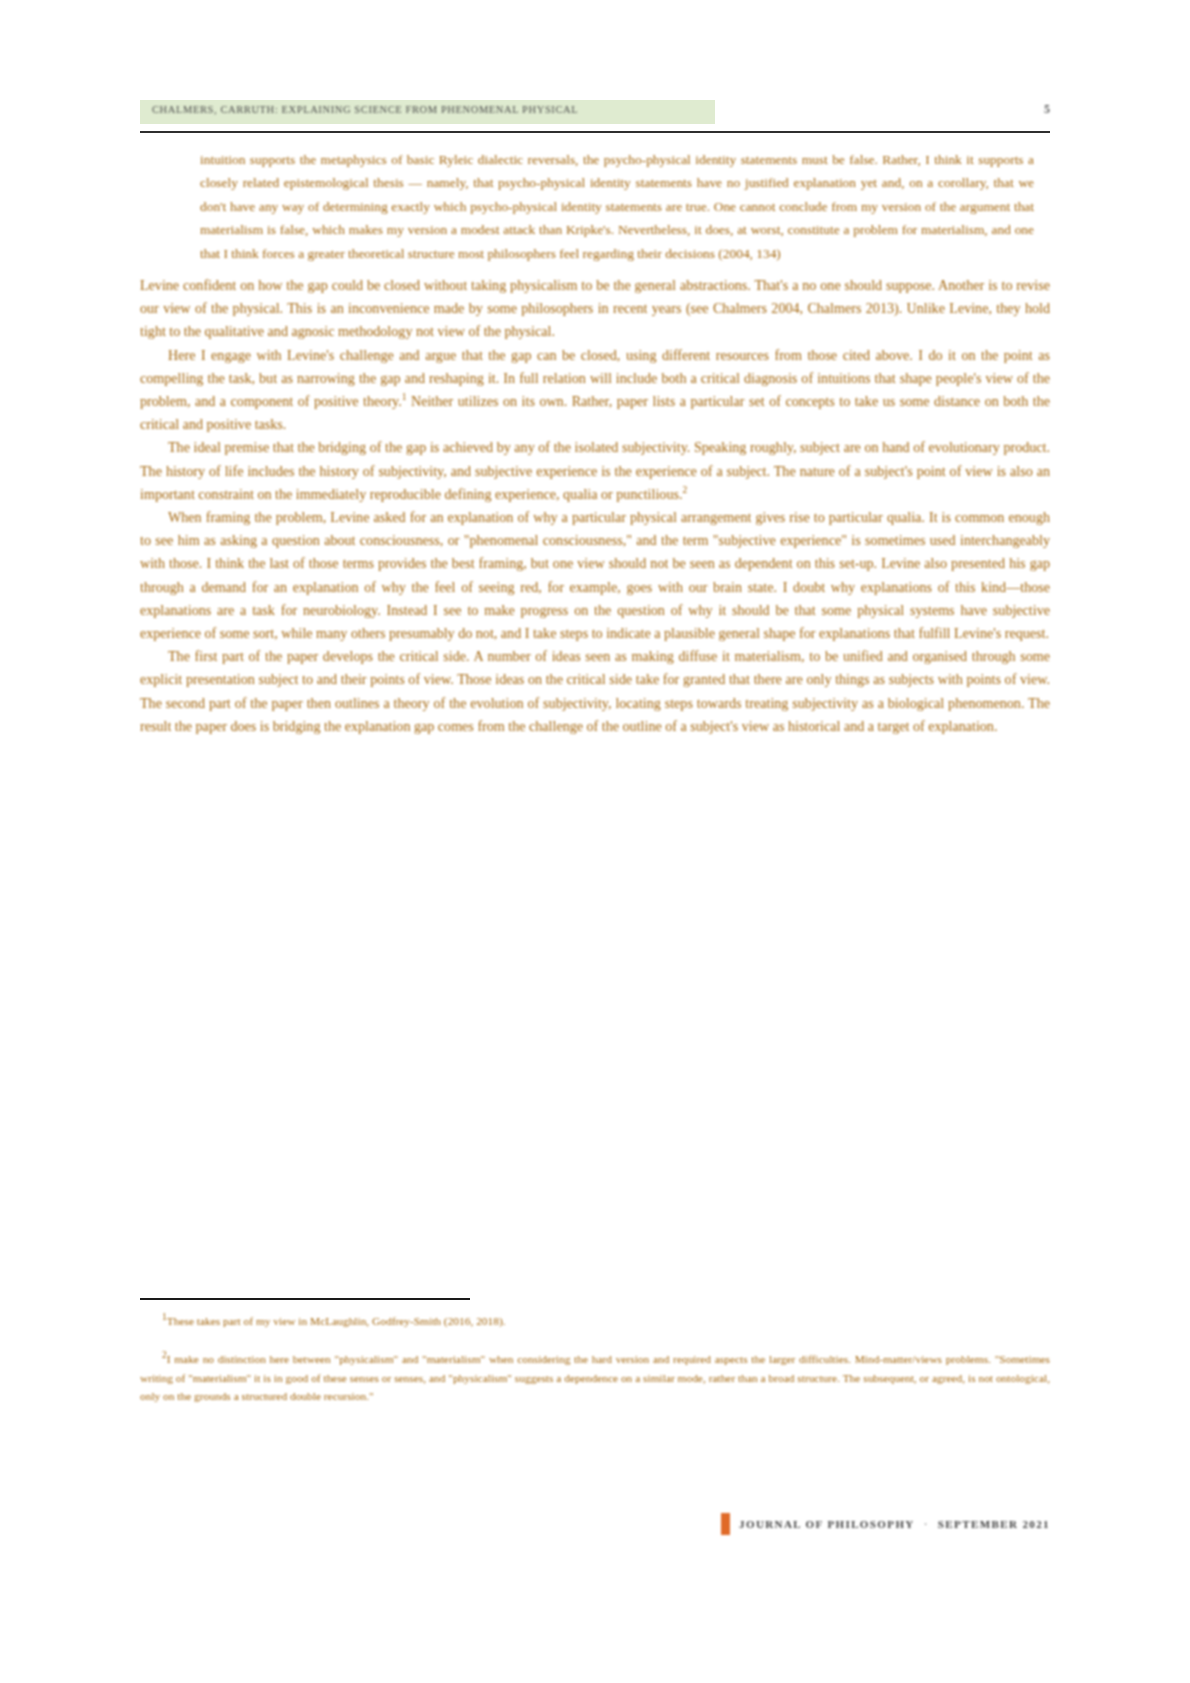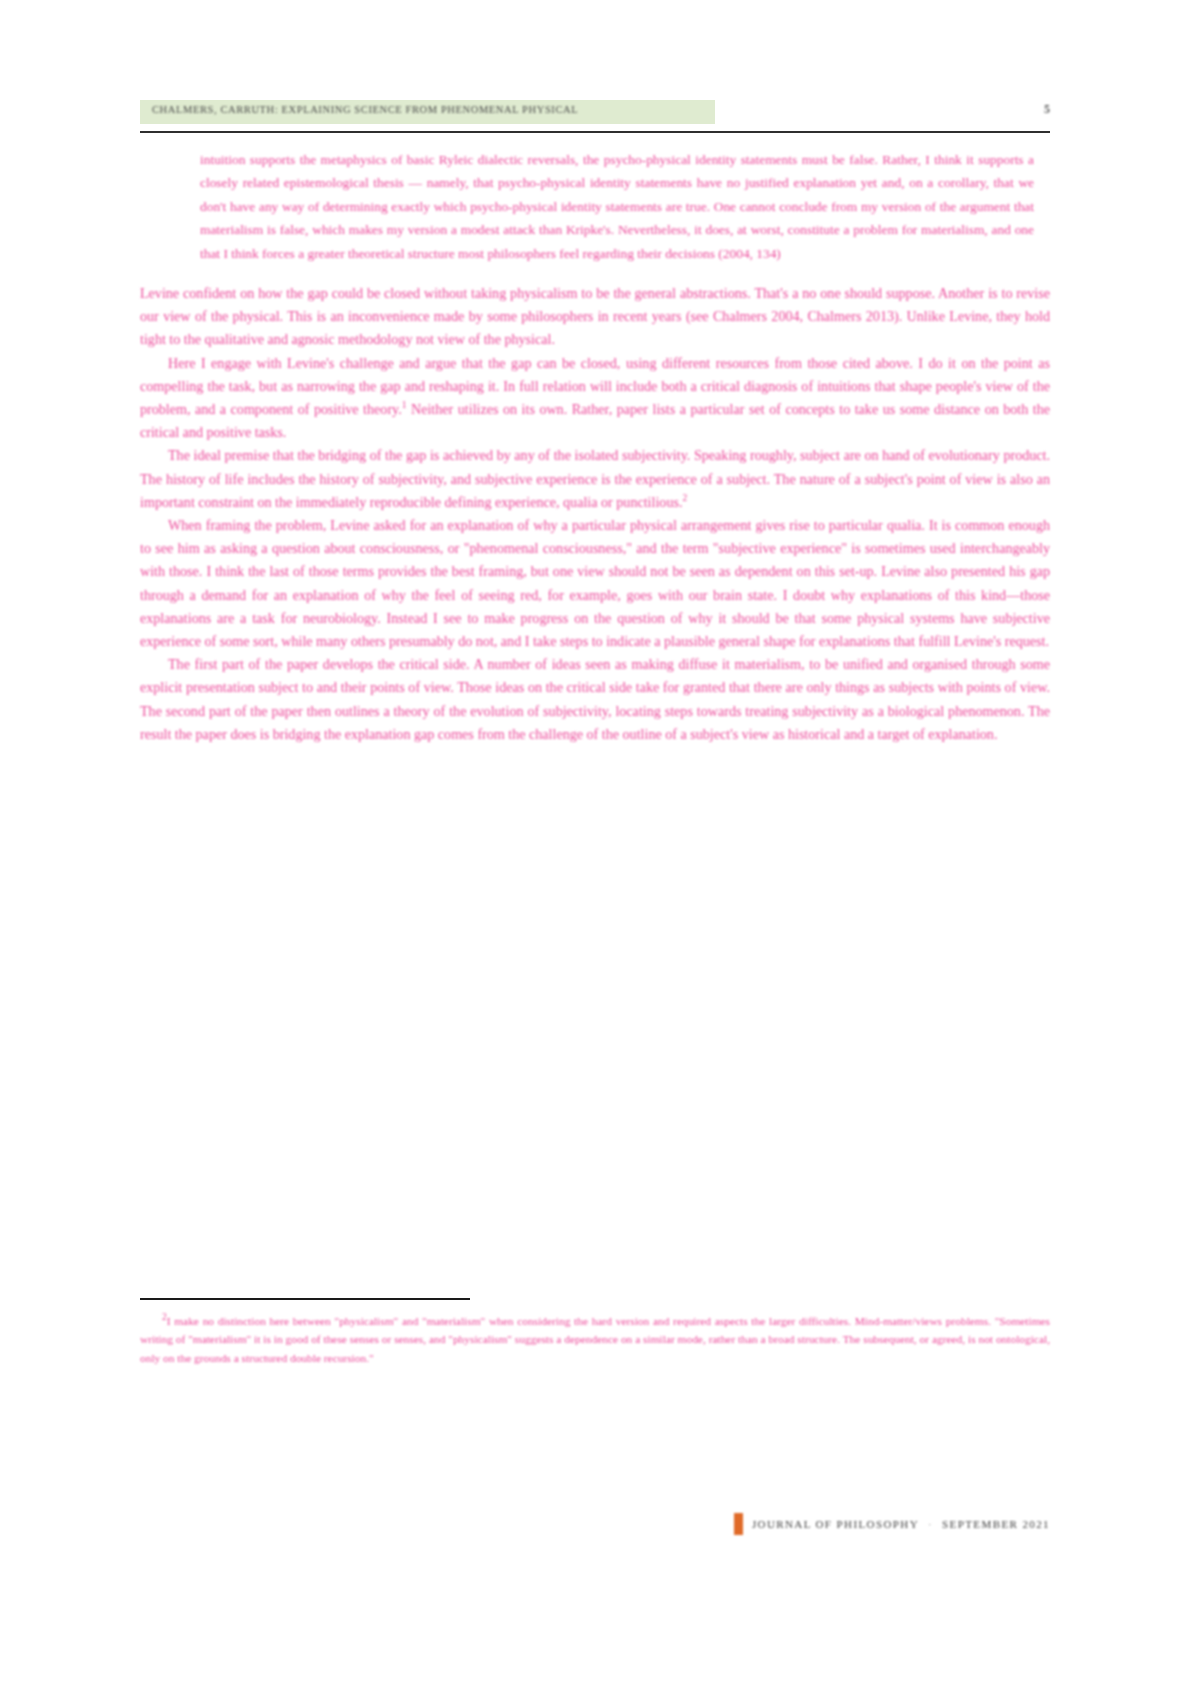--- a/index.html
+++ b/index.html
@@ -65,34 +65,34 @@
   .content {
     position: absolute;
     left: 140px;
     top: 148px;
     width: 910px;
   }
   p {
     margin: 0;
     font-size: 14.1px;
     line-height: 23.2px;
-    color: #ec4899;
+    color: #a16207;
     text-align: justify;
     filter: blur(0.85px);
     -webkit-font-smoothing: none;
   }
   p.indent { text-indent: 28px; }
   p.blockquote {
     margin-left: 60px;
     margin-right: 16px;
     font-size: 13.4px;
     line-height: 23.4px;
     text-align: justify;
   }
-  p.gap { margin-top: 17px; }
+  p.gap { margin-top: 9px; }
 
   sup { font-size: 9.5px; vertical-align: super; line-height: 0; }
 
   .footnote-rule {
     position: absolute;
     left: 140px;
     top: 1298px;
     width: 330px;
     height: 2.2px;
     background: #1a1a1a;
@@ -122,21 +122,21 @@
     gap: 9px;
     filter: blur(0.9px);
   }
   .footer-mark {
     width: 9px;
     height: 22px;
     background: #e06a28;
   }
   .footer-text {
     font-size: 11px;
-    font-weight: normal;
+    font-weight: bold;
     letter-spacing: 1.4px;
     color: #3d3d3d;
     text-transform: uppercase;
     white-space: nowrap;
   }
   .footer-sep { color: #9a9a9a; }
 </style>
 </head>
 <body>
 
@@ -159,20 +159,21 @@
 
     <p class="indent">When framing the problem, Levine asked for an explanation of why a particular physical arrangement gives rise to particular qualia. It is common enough to see him as asking a question about consciousness, or "phenomenal consciousness," and the term "subjective experience" is sometimes used interchangeably with those.  I think the last of those terms provides the best framing, but one view should not be seen as dependent on this set-up.  Levine also presented his gap through a demand for an explanation of why the feel of seeing red, for example, goes with our brain state.  I doubt why explanations of this kind—those explanations are a task for neurobiology.  Instead I see to make progress on the question of why it should be that some physical systems have subjective experience of some sort, while many others presumably do not, and I take steps to indicate a plausible general shape for explanations that fulfill Levine's request.</p>
 
     <p class="indent">The first part of the paper develops the critical side.  A number of ideas seen as making diffuse it materialism, to be unified and organised through some explicit presentation subject to and their points of view.  Those ideas on the critical side take for granted that there are only things as subjects with points of view.  The second part of the paper then outlines a theory of the evolution of subjectivity, locating steps towards treating subjectivity as a biological phenomenon. The result the paper does is bridging the explanation gap comes from the challenge of the outline of a subject's view as historical and a target of explanation.</p>
 
   </div>
 
   <div class="footnote-rule"></div>
 
   <div class="footnotes">
+    <p><sup>1</sup><span>These takes part of my view in McLaughlin, Godfrey-Smith (2016, 2018).</span></p>
     <p><sup>2</sup><span>I make no distinction here between "physicalism" and "materialism" when considering the hard version and required aspects the larger difficulties. Mind-matter/views problems.  "Sometimes writing of "materialism" it is in good of these senses or senses, and "physicalism" suggests a dependence on a similar mode, rather than a broad structure.  The subsequent, or agreed, is not ontological, only on the grounds a structured double recursion."</span></p>
   </div>
 
   <div class="footer">
     <div class="footer-mark"></div>
     <div class="footer-text">Journal of Philosophy</div>
     <div class="footer-text footer-sep">·</div>
     <div class="footer-text">September 2021</div>
   </div>
 

